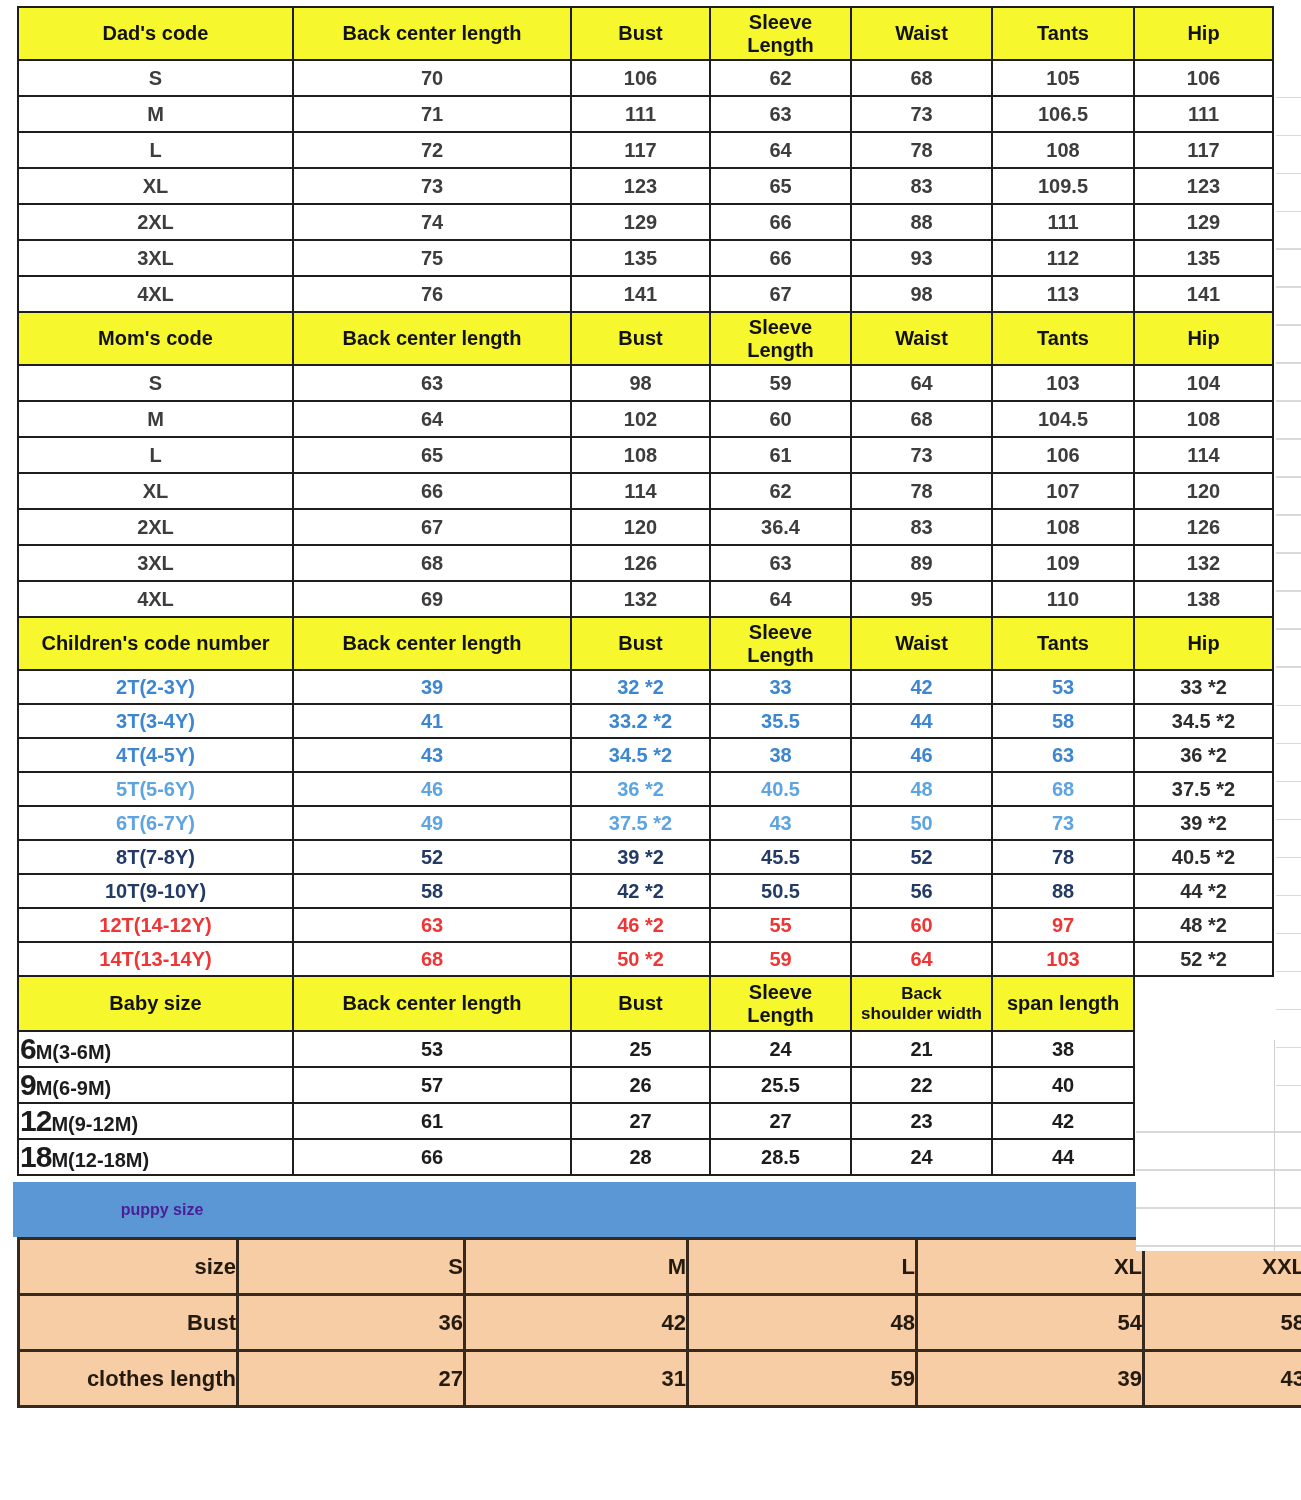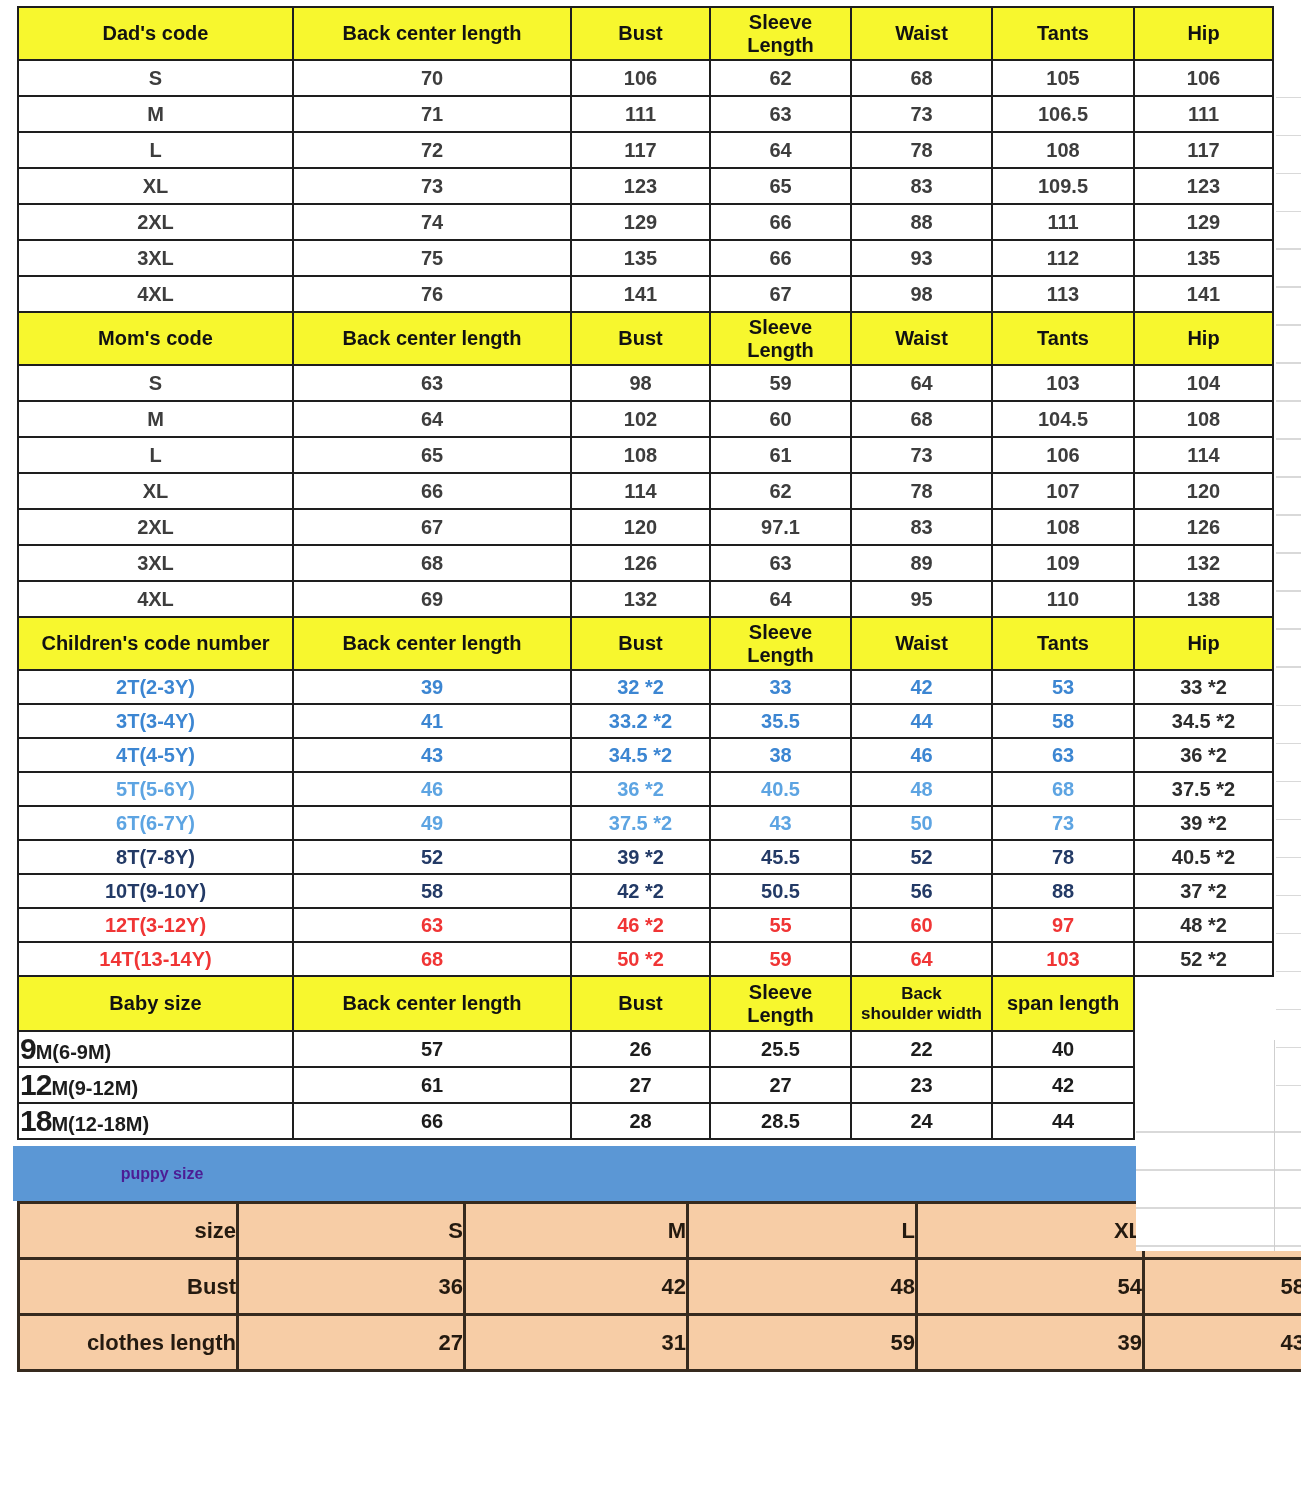--- a/index.html
+++ b/index.html
@@ -211,21 +211,21 @@
             <td>114</td>
             <td>62</td>
             <td>78</td>
             <td>107</td>
             <td>120</td>
           </tr>
           <tr>
             <td>2XL</td>
             <td>67</td>
             <td>120</td>
-            <td>97.1</td>
+            <td>36.4</td>
             <td>83</td>
             <td>108</td>
             <td>126</td>
           </tr>
           <tr>
             <td>3XL</td>
             <td>68</td>
             <td>126</td>
             <td>63</td>
             <td>89</td>
@@ -320,24 +320,24 @@
             <td class="c-navy">78</td>
             <td class="c-hip">40.5 *2</td>
           </tr>
           <tr>
             <td class="c-navy">10T(9-10Y)</td>
             <td class="c-navy">58</td>
             <td class="c-navy">42 *2</td>
             <td class="c-navy">50.5</td>
             <td class="c-navy">56</td>
             <td class="c-navy">88</td>
-            <td class="c-hip">37 *2</td>
-          </tr>
-          <tr>
-            <td class="c-red">12T(3-12Y)</td>
+            <td class="c-hip">44 *2</td>
+          </tr>
+          <tr>
+            <td class="c-red">12T(14-12Y)</td>
             <td class="c-red">63</td>
             <td class="c-red">46 *2</td>
             <td class="c-red">55</td>
             <td class="c-red">60</td>
             <td class="c-red">97</td>
             <td class="c-hip">48 *2</td>
           </tr>
           <tr>
             <td class="c-red">14T(13-14Y)</td>
             <td class="c-red">68</td>
@@ -364,20 +364,28 @@
             <th>Back center length</th>
             <th>Bust</th>
             <th>Sleeve
 Length</th>
             <th class="small">Back
 shoulder width</th>
             <th>span length</th>
           </tr>
         </thead>
         <tbody>
+          <tr>
+            <td class="lab"><span class="big">6</span><span class="rest">M(3-6M)</span></td>
+            <td>53</td>
+            <td>25</td>
+            <td>24</td>
+            <td>21</td>
+            <td>38</td>
+          </tr>
           <tr>
             <td class="lab"><span class="big">9</span><span class="rest">M(6-9M)</span></td>
             <td>57</td>
             <td>26</td>
             <td>25.5</td>
             <td>22</td>
             <td>40</td>
           </tr>
           <tr>
             <td class="lab"><span class="big">12</span><span class="rest">M(9-12M)</span></td>

